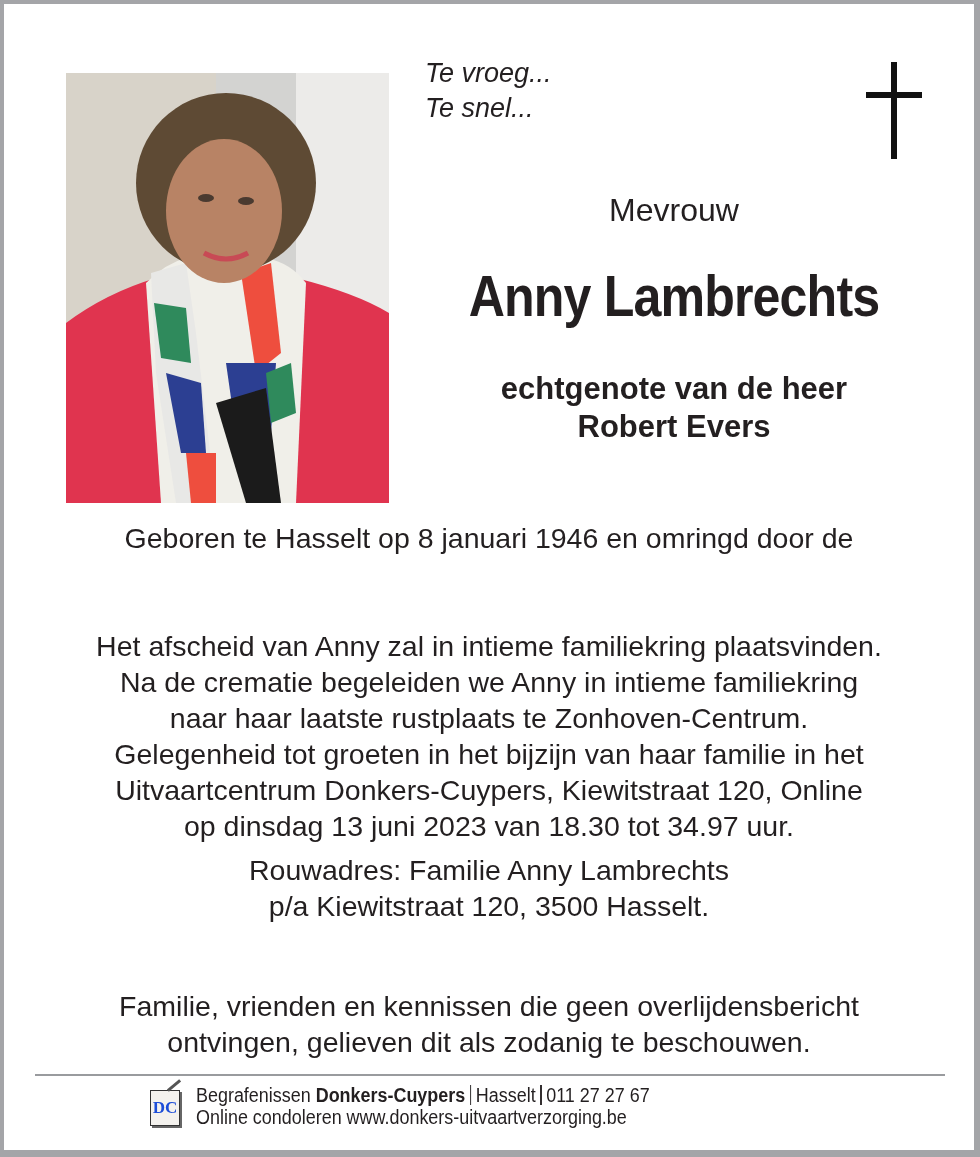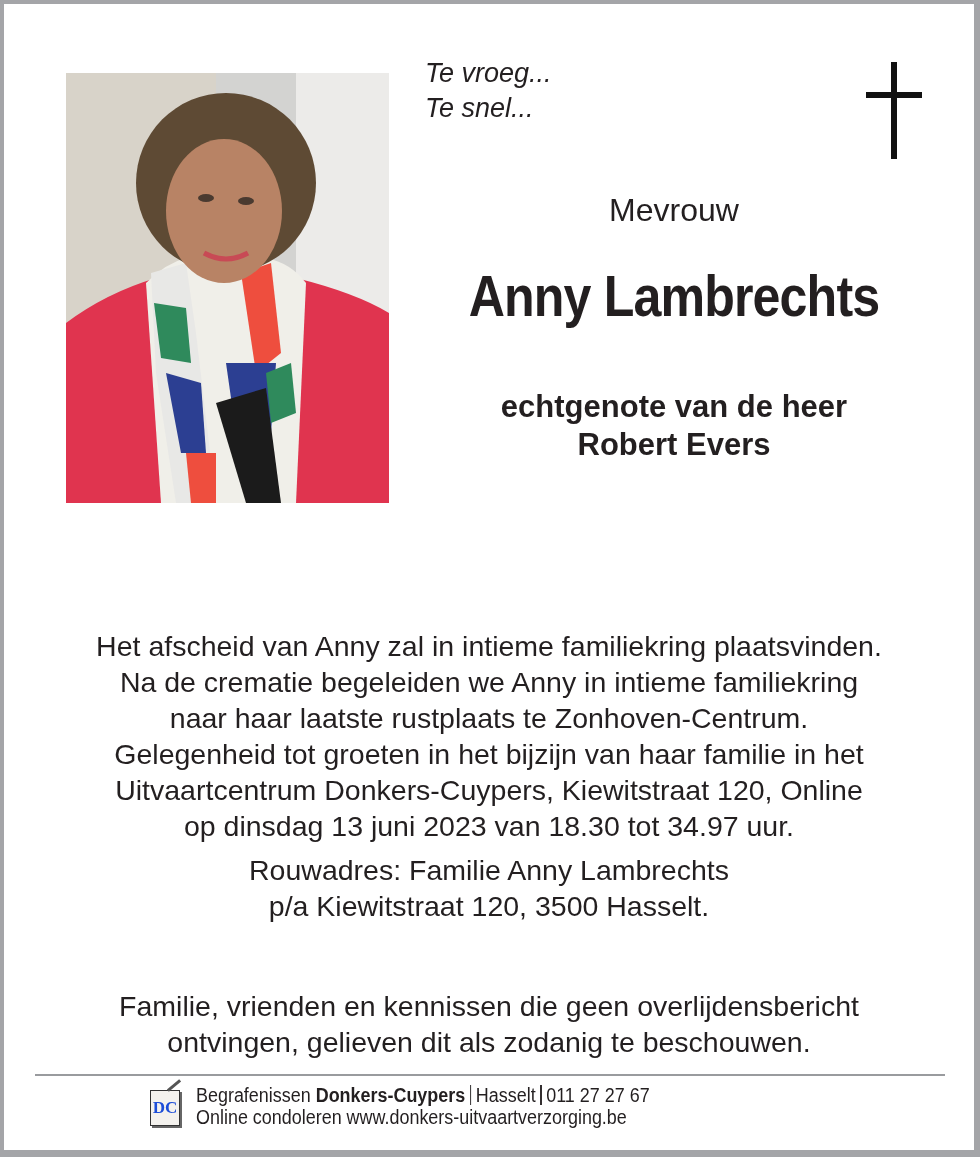--- a/index.html
+++ b/index.html
@@ -6,21 +6,21 @@
   body { width: 980px; height: 1157px; background: #a4a5a8; font-family: "Liberation Sans", sans-serif; color: #231f20; }
   .card { position: absolute; left: 4px; top: 4px; width: 970px; height: 1146px; background: #ffffff; }
   .photo { position: absolute; left: 62px; top: 69px; width: 323px; height: 430px; overflow: hidden; background: #d9d6cf; }
   .motto { position: absolute; left: 421px; top: 52px; font-style: italic; font-size: 27px; line-height: 35px; color: #231f20; }
   .cross { position: absolute; left: 862px; top: 58px; width: 56px; height: 97px; }
   .cross .v { position: absolute; left: 25px; top: 0; width: 6px; height: 97px; background: #111; }
   .cross .h { position: absolute; left: 0; top: 30px; width: 56px; height: 6px; background: #111; }
   .title { position: absolute; left: 410px; width: 520px; text-align: center; }
   .mevrouw { top: 188px; font-size: 32px; line-height: 36px; }
   .name { top: 258px; font-size: 57px; font-weight: bold; line-height: 68px; letter-spacing: -1px; transform: scaleX(0.88); transform-origin: center; }
-  .spouse { top: 384px; font-size: 31px; font-weight: bold; line-height: 38px; }
+  .spouse { top: 366px; font-size: 31px; font-weight: bold; line-height: 38px; }
   .body-text { position: absolute; left: 30px; width: 910px; text-align: center; font-size: 28.5px; line-height: 36px; }
   .p1 { top: 516px; }
   .p2 { top: 624px; }
   .p3 { top: 848px; }
   .p4 { top: 984px; }
   .rule { position: absolute; left: 31px; top: 1070px; width: 910px; height: 2px; background: #999b9e; }
   .footer { position: absolute; left: 144px; top: 1080px; display: flex; align-items: center; }
   .logo { width: 36px; height: 44px; position: relative; margin-right: 12px; }
   .logo .box { position: absolute; left: 2px; top: 6px; width: 28px; height: 34px; border: 1.5px solid #333; background: #f4f2ee; box-shadow: 2px 2px 0 #666; font-family: "Liberation Serif", serif; font-size: 17px; font-weight: bold; color: #1d4ed8; text-align: center; line-height: 34px; }
   .logo .quill { position: absolute; left: 18px; top: 0; width: 16px; height: 3px; background: #555; transform: rotate(-40deg); }
@@ -67,20 +67,21 @@
   </div>
 
   <div class="title mevrouw">Mevrouw</div>
   <div class="title name">Anny Lambrechts</div>
   <div class="title spouse">
     <div>echtgenote van de heer</div>
     <div>Robert Evers</div>
   </div>
 
   <div class="body-text p1">
+    <div>Geboren te Hasselt op 8 januari 1946 en omringd door de</div>
   </div>
 
   <div class="body-text p2">
     <div>Het afscheid van Anny zal in intieme familiekring plaatsvinden.</div>
     <div>Na de crematie begeleiden we Anny in intieme familiekring</div>
     <div>naar haar laatste rustplaats te Zonhoven-Centrum.</div>
     <div>Gelegenheid tot groeten in het bijzijn van haar familie in het</div>
     <div>Uitvaartcentrum Donkers-Cuypers, Kiewitstraat 120, Online</div>
     <div>op dinsdag 13 juni 2023 van 18.30 tot 34.97 uur.</div>
   </div>

